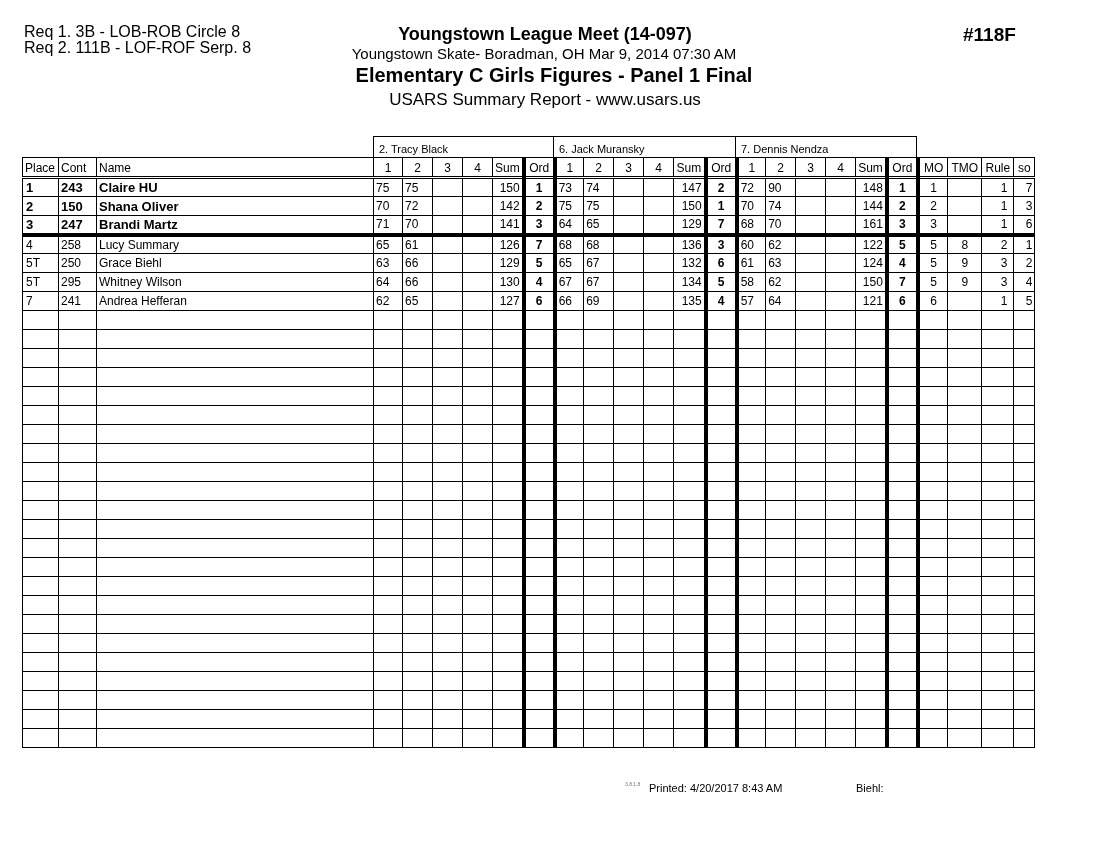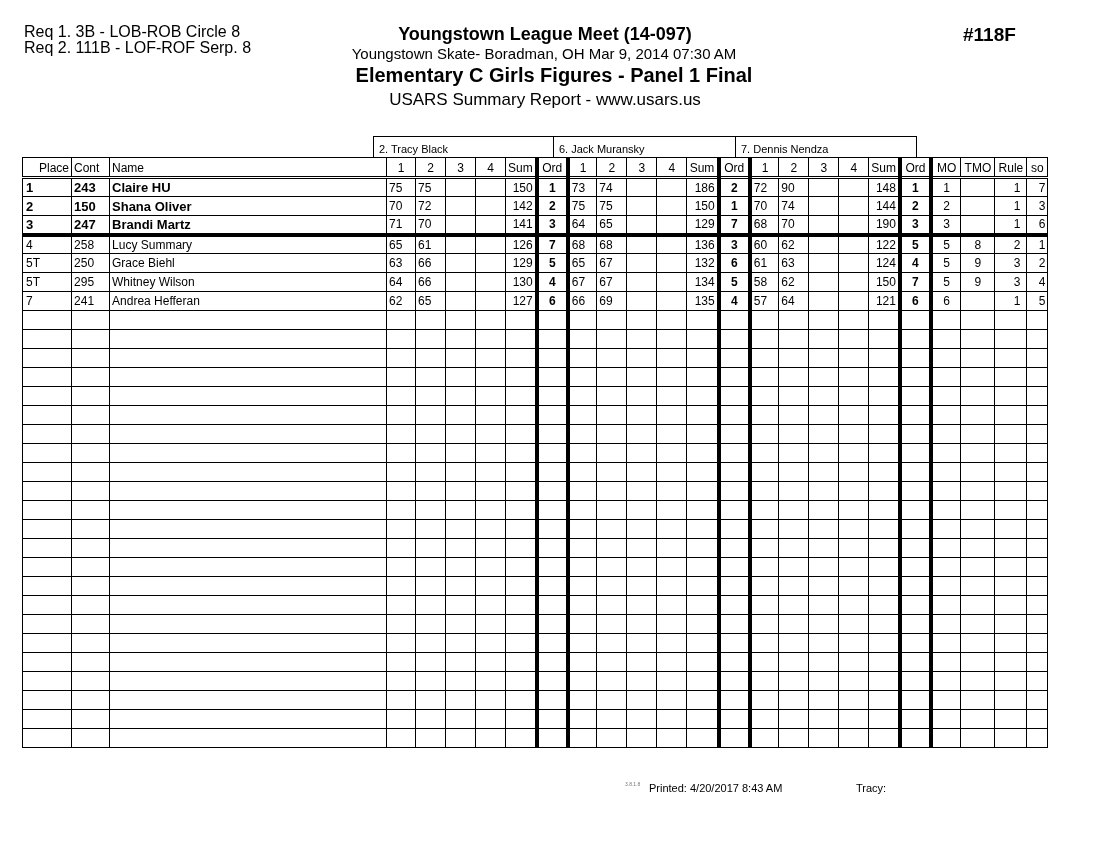--- a/index.html
+++ b/index.html
@@ -66,21 +66,21 @@
       <col style="width:30px">
       <col style="width:31px">
       <col style="width:31px">
     <col style="width:30px">
       <col style="width:34px">
       <col style="width:32px">
       <col style="width:21px">
   </colgroup>
   <tbody id="tbody">
     <tr class="hdr">
-      <td class="l" style="padding-left:16px">Place</td>
+      <td class="l" style="padding-left:2px">Place</td>
       <td class="l">Cont</td>
       <td class="l">Name</td>
     <td class="c">1</td>
         <td class="c">2</td>
         <td class="c">3</td>
         <td class="c">4</td>
         <td class="c">Sum</td>
         <td class="c thickL">Ord</td>
         <td class="c thickL">1</td>
         <td class="c">2</td>
@@ -106,21 +106,21 @@
         <td class="l">75</td>
         <td class="l">75</td>
         <td class="l"></td>
         <td class="l"></td>
         <td class="r">150</td>
         <td class="b thickL">1</td>
         <td class="l thickL">73</td>
         <td class="l">74</td>
         <td class="l"></td>
         <td class="l"></td>
-        <td class="r">186</td>
+        <td class="r">147</td>
         <td class="b thickL">2</td>
         <td class="l thickL">72</td>
         <td class="l">90</td>
         <td class="l"></td>
         <td class="l"></td>
         <td class="r">148</td>
         <td class="b thickL">1</td>
         <td class="c thickL">1</td>
         <td class="c"></td>
         <td class="r" style="padding-right: 6px;">1</td>
@@ -166,21 +166,21 @@
         <td class="l thickL">64</td>
         <td class="l">65</td>
         <td class="l"></td>
         <td class="l"></td>
         <td class="r">129</td>
         <td class="b thickL">7</td>
         <td class="l thickL">68</td>
         <td class="l">70</td>
         <td class="l"></td>
         <td class="l"></td>
-        <td class="r">190</td>
+        <td class="r">161</td>
         <td class="b thickL">3</td>
         <td class="c thickL">3</td>
         <td class="c"></td>
         <td class="r" style="padding-right: 6px;">1</td>
         <td class="r">6</td>
       </tr>
       <tr>
         <td class="l pl" style="padding-left: 3px;">4</td>
         <td class="l ct">258</td>
         <td class="l nm">Lucy Summary</td>
@@ -907,13 +907,13 @@
         <td class="thickL"></td>
         <td class=""></td>
         <td class=""></td>
         <td class=""></td>
       </tr>
     </tbody>
 </table>
 
 <div class="abs ver">3.8.1.8</div>
 <div class="abs footer" style="left:649px">Printed:  4/20/2017  8:43 AM</div>
-<div class="abs footer" style="left:856px">Tracy:</div>
+<div class="abs footer" style="left:856px">Biehl:</div>
 
 </body></html>

